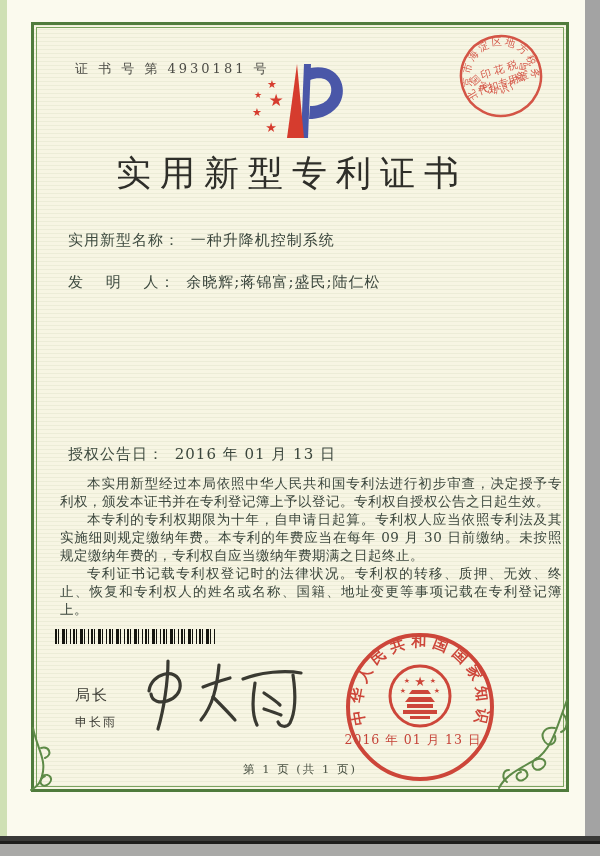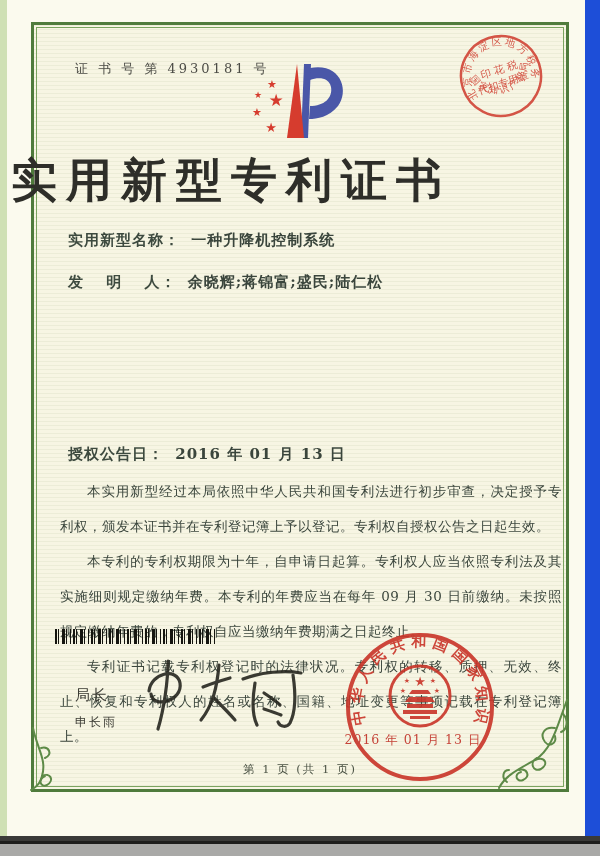--- a/index.html
+++ b/index.html
@@ -1,35 +1,35 @@
 <!DOCTYPE html>
 <html><head>
 <meta charset="utf-8">
 <style>
   html,body{margin:0;padding:0;}
-  .scan{position:relative;width:600px;height:856px;background:#1d4ed8;overflow:hidden;
+  .scan{position:relative;width:600px;height:856px;background:#a3a3a3;overflow:hidden;
         font-family:"DejaVu Serif","Liberation Serif",serif;}
   .left-strip{position:absolute;left:0;top:0;width:7px;height:100%;background:#cfe0b4;}
   .paper{position:absolute;left:7px;top:0;width:578px;height:836px;background:#fbfaee;}
   .bottom-edge{position:absolute;left:0;top:836px;width:100%;height:20px;
         background:linear-gradient(180deg,#3a3a38 0 5px,#1e1e1c 5px 8px,#a9a9a7 8px);}
   .frame{position:absolute;left:24px;top:22px;width:538px;height:770px;
         border:3px solid #4f7b3c;box-sizing:border-box;
         background:repeating-linear-gradient(180deg,rgba(140,160,110,0.10) 0px,rgba(140,160,110,0.10) 1px,transparent 1px,transparent 4px),#f7f5e3;}
   .frame::after{content:"";position:absolute;left:2px;top:2px;right:2px;bottom:2px;
         border:1px solid #7aa35f;pointer-events:none;}
   .cert-no{position:absolute;left:68px;top:60px;font-size:13px;letter-spacing:3px;color:#4c4c46;}
   .logo{position:absolute;left:233px;top:54px;width:120px;height:98px;}
-  .title{position:absolute;left:4px;top:150px;width:562px;text-align:left;
-        font-size:46px;font-weight:700;letter-spacing:9px;color:#2e2e29;}
-  .field{position:absolute;left:61px;font-size:15px;color:#3d4a3f;white-space:nowrap;font-weight:bold;}
+  .title{position:absolute;left:4px;top:150px;width:562px;text-align:center;
+        font-size:35px;font-weight:400;letter-spacing:9px;color:#2e2e29;}
+  .field{position:absolute;left:61px;font-size:15px;color:#3d4a3f;white-space:nowrap;}
   .field .lab{letter-spacing:1px;}
   .field .val{margin-left:6px;letter-spacing:1px;color:#3a453c;}
   .paras{position:absolute;left:53px;top:474px;width:502px;font-size:13.5px;
-        line-height:35px;color:#3b463d;text-align:justify;}
+        line-height:18px;color:#3b463d;text-align:justify;}
   .paras p{margin:0;text-indent:2em;letter-spacing:0.5px;}
   .barcode{position:absolute;left:48px;top:629px;width:162px;height:15px;
         background:repeating-linear-gradient(90deg,#15150f 0 2px,transparent 2px 3px,#15150f 3px 4px,transparent 4px 7px,#15150f 7px 10px,transparent 10px 11px,#15150f 11px 12px,transparent 12px 15px,#15150f 15px 16px,transparent 16px 18px);}
   .director{position:absolute;left:68px;top:686px;font-size:15px;color:#3a3a33;letter-spacing:2px;}
   .director-name{position:absolute;left:68px;top:714px;font-size:12px;color:#3a3a33;letter-spacing:2px;}
   .signature{position:absolute;left:130px;top:656px;width:170px;height:80px;}
   .big-seal{position:absolute;left:328px;top:622px;width:170px;height:170px;opacity:0.9;}
   .tax-stamp{position:absolute;left:439px;top:21px;width:110px;height:110px;
         transform:rotate(-18deg);opacity:0.85;}
   .flourish-br{position:absolute;left:486px;top:698px;width:80px;height:92px;}

